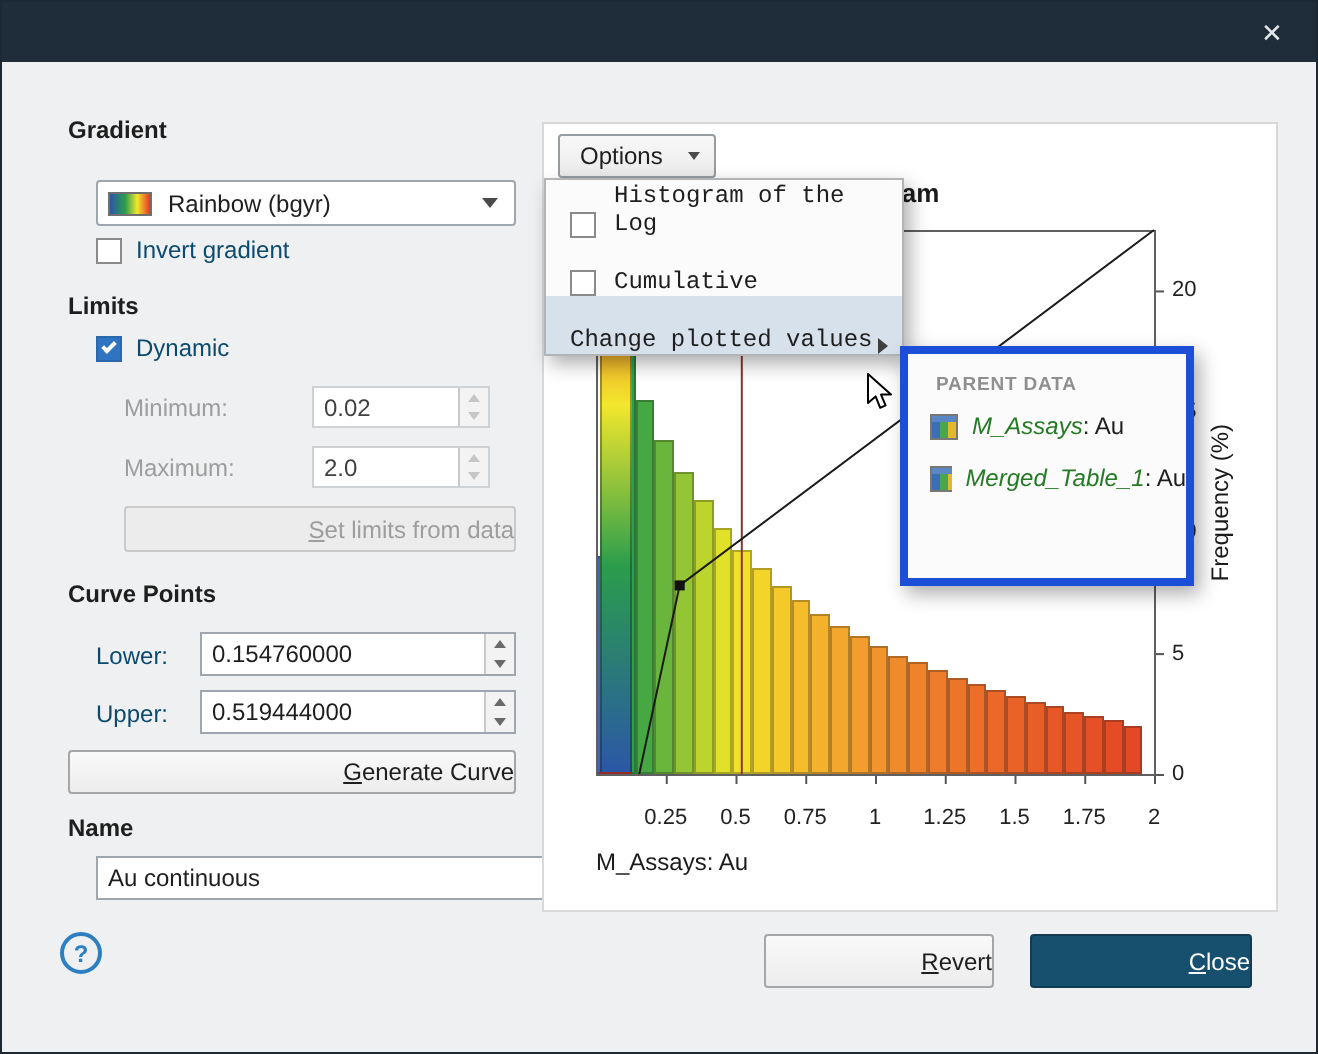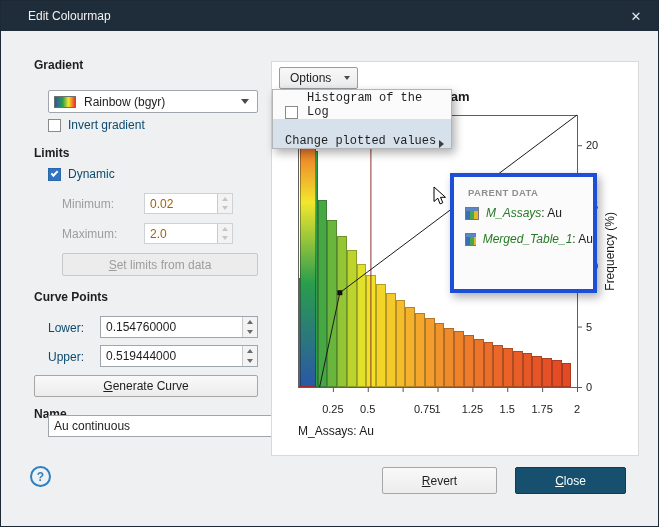--- a/index.html
+++ b/index.html
@@ -16,32 +16,32 @@
     color:#f2f2f2; font-size:12px; }
   .close-x { position:absolute; right:0; top:0; width:44px; height:30px; display:flex;
     align-items:center; justify-content:center; color:#e3e7ea; font-size:13px; cursor:default; }
 
   
   .sec-label { position:absolute; font-size:12px; font-weight:bold; color:#1e1e1e; }
   .fld-label { position:absolute; font-size:12px; color:#0c4a6e; }
   .fld-label.dis { color:#9d9d9d; }
   .inputbox { position:absolute; background:#fff; border:1px solid #9fa6ad; display:flex;
     align-items:center; font-size:12px; color:#1e1e1e; padding-left:5px; }
-  .inputbox.dis { border-color:#cfd2d5; color:#a16207; }
+  .inputbox.dis { border-color:#cfd2d5; color:#404040;margin-left:12px; }
   .spincol { position:absolute; right:0; top:0; bottom:0; width:15px; border-left:1px solid #c9c9c9;
     background:#f3f3f3; display:flex; flex-direction:column; }
   .spincell { flex:1; display:flex; align-items:center; justify-content:center; }
   .tri-u { width:0; height:0; border-left:3px solid transparent; border-right:3px solid transparent; border-bottom:4px solid #6a6a6a; }
   .tri-d { width:0; height:0; border-left:3px solid transparent; border-right:3px solid transparent; border-top:4px solid #6a6a6a; }
   .dis .tri-u { border-bottom-color:#c6c6c6; } .dis .tri-d { border-top-color:#c6c6c6; }
   .checkbox { position:absolute; width:13px; height:13px; background:#fff; border:1px solid #8a8a8a; }
   .checkbox.checked { background:#2f74c0; border-color:#2a67ab; }
   .checkmark { position:absolute; left:2px; top:2px; width:7px; height:4px;
     border-left:2px solid #fff; border-bottom:2px solid #fff; transform:rotate(-45deg); }
-  .btn { position:absolute; display:flex; align-items:center; justify-content:center;
+  .btn { position:absolute; display:flex; align-items:center; justify-content:flex-end;
     background:linear-gradient(#f9f9f9,#ececec); border:1px solid #a6a6a6; border-radius:2px;
     font-size:12px; color:#1e1e1e; cursor:default; }
   .btn .btn-label { display:block; }
   .btn .btn-label::first-letter { text-decoration:underline; }
   .btn.disabled { background:#ececec; border-color:#c9c9c9; color:#9d9d9d; }
   .btn.primary { background:#17506f; border-color:#113c54; color:#fff; }
 
   
   .combo { position:absolute; background:#fff; border:1px solid #9fa6ad; border-radius:2px;
     display:flex; align-items:center; font-size:12px; color:#1e1e1e; }
@@ -95,21 +95,20 @@
   .help-btn { position:absolute; left:29px; top:465px; width:21px; height:21px; border:2px solid #2e7fc2;
     border-radius:50%; display:flex; align-items:center; justify-content:center;
     color:#2e7fc2; font-weight:bold; font-size:12px; }
 
   .cursor { position:absolute; left:432px; top:185px; z-index:30; }
 </style>
 </head>
 <body>
 
 <div class="titlebar">
-  <div class="title">Edit Colourmap</div>
   <div class="close-x">✕</div>
 </div>
 
 <div class="sec-label" style="left:33px;top:57px">Gradient</div>
 <div class="combo" style="left:47px;top:89px;width:210px;height:23px">
   <span class="swatch"></span>
   <span class="combo-label">Rainbow (bgyr)</span>
   <span class="tri-dd"></span>
 </div>
 <div class="checkbox" style="left:47px;top:118px"></div>
@@ -172,21 +171,21 @@
     <span class="spincell">
         <span class="tri-d"></span>
       </span>
   </span>
 </div>
 <div class="btn" style="left:33px;top:374px;width:224px;height:22px">
   <span class="btn-label">Generate Curve</span>
 </div>
 
 <div class="sec-label" style="left:33px;top:406px">Name</div>
-<div class="inputbox" style="left:47px;top:414px;width:232px;height:22px">
+<div class="inputbox" style="left:47px;top:427px;width:232px;height:22px">
   <span>Au continuous</span>
 </div>
 
 <div class="chart-panel">
   <div class="chart-title">Histogram</div>
   <div class="x-axis-label">M_Assays: Au</div>
   <div class="y-axis-wrap">
     <span>Frequency (%)</span>
   </div>
 <div class="hbar" style="left: 26px; top: 216.2px; width: 9.765px; height: 108.8px; background: rgb(63, 99, 181);"></div>
@@ -213,21 +212,21 @@
     <div class="hbar" style="left: 231.065px; top: 286.316px; width: 9.765px; height: 38.6844px; background: rgb(234, 98, 40);"></div>
     <div class="hbar" style="left: 240.83px; top: 288.733px; width: 9.765px; height: 36.2667px; background: rgb(233, 93, 39);"></div>
     <div class="hbar" style="left: 250.595px; top: 291.151px; width: 9.765px; height: 33.8489px; background: rgb(232, 88, 39);"></div>
     <div class="hbar" style="left: 260.36px; top: 293.569px; width: 9.765px; height: 31.4311px; background: rgb(231, 84, 38);"></div>
     <div class="hbar" style="left: 270.125px; top: 295.987px; width: 9.765px; height: 29.0133px; background: rgb(230, 80, 38);"></div>
     <div class="hbar" style="left: 279.89px; top: 298.404px; width: 9.765px; height: 26.5956px; background: rgb(229, 76, 37);"></div>
     <div class="hbar" style="left: 289.655px; top: 300.822px; width: 9.765px; height: 24.1778px; background: rgb(228, 73, 37);"></div>
     <div class="ribbon" style="left: 28px; top: 53px; width: 16px; height: 272px; background: linear-gradient(to top, rgb(43, 87, 167) 0%, rgb(42, 157, 76) 38%, rgb(242, 231, 44) 68%, rgb(232, 52, 42) 100%);"></div>
     <div class="xtick" style="left: 60.875px; top: 341px;">0.25</div>
     <div class="xtick" style="left: 95.75px; top: 341px;">0.5</div>
-    <div class="xtick" style="left: 130.625px; top: 341px; padding-left: 44px;">0.75</div>
+    <div class="xtick" style="left: 130.625px; top: 341px;">0.75</div>
     <div class="xtick" style="left: 165.5px; top: 341px;">1</div>
     <div class="xtick" style="left: 200.375px; top: 341px;">1.25</div>
     <div class="xtick" style="left: 235.25px; top: 341px; text-align: center;">1.5</div>
     <div class="xtick" style="left: 270.125px; top: 341px;">1.75</div>
     <div class="xtick" style="left: 305px; top: 341px;">2</div>
     <div class="ytick" style="left: 314px; top: 319px;">0</div>
     <div class="ytick" style="left: 314px; top: 258.556px;">5</div>
     <div class="ytick" style="left: 314px; top: 198.111px;">10</div>
     <div class="ytick" style="left: 314px; top: 137.667px;">15</div>
     <div class="ytick" style="left: 314px; top: 77.2222px;">20</div>
@@ -255,20 +254,24 @@
 <div class="options-btn">
   <span class="olabel">Options</span>
   <span class="tri-dd"></span>
 </div>
 
 <div class="menu">
   <div class="mrow">
     <span class="mcheck"></span>
     <span class="mlabel">Histogram of the Log</span>
   </div>
+  <div class="mrow">
+    <span class="mcheck"></span>
+    <span class="mlabel">Cumulative</span>
+  </div>
   <div class="mrow hl">
     <span class="mlabel noind">Change plotted values</span>
     <span class="tri-right"></span>
   </div>
 </div>
 
 <div class="submenu">
   <div class="sm-header">PARENT DATA</div>
   <div class="sm-item">
     <svg width="14" height="13">

